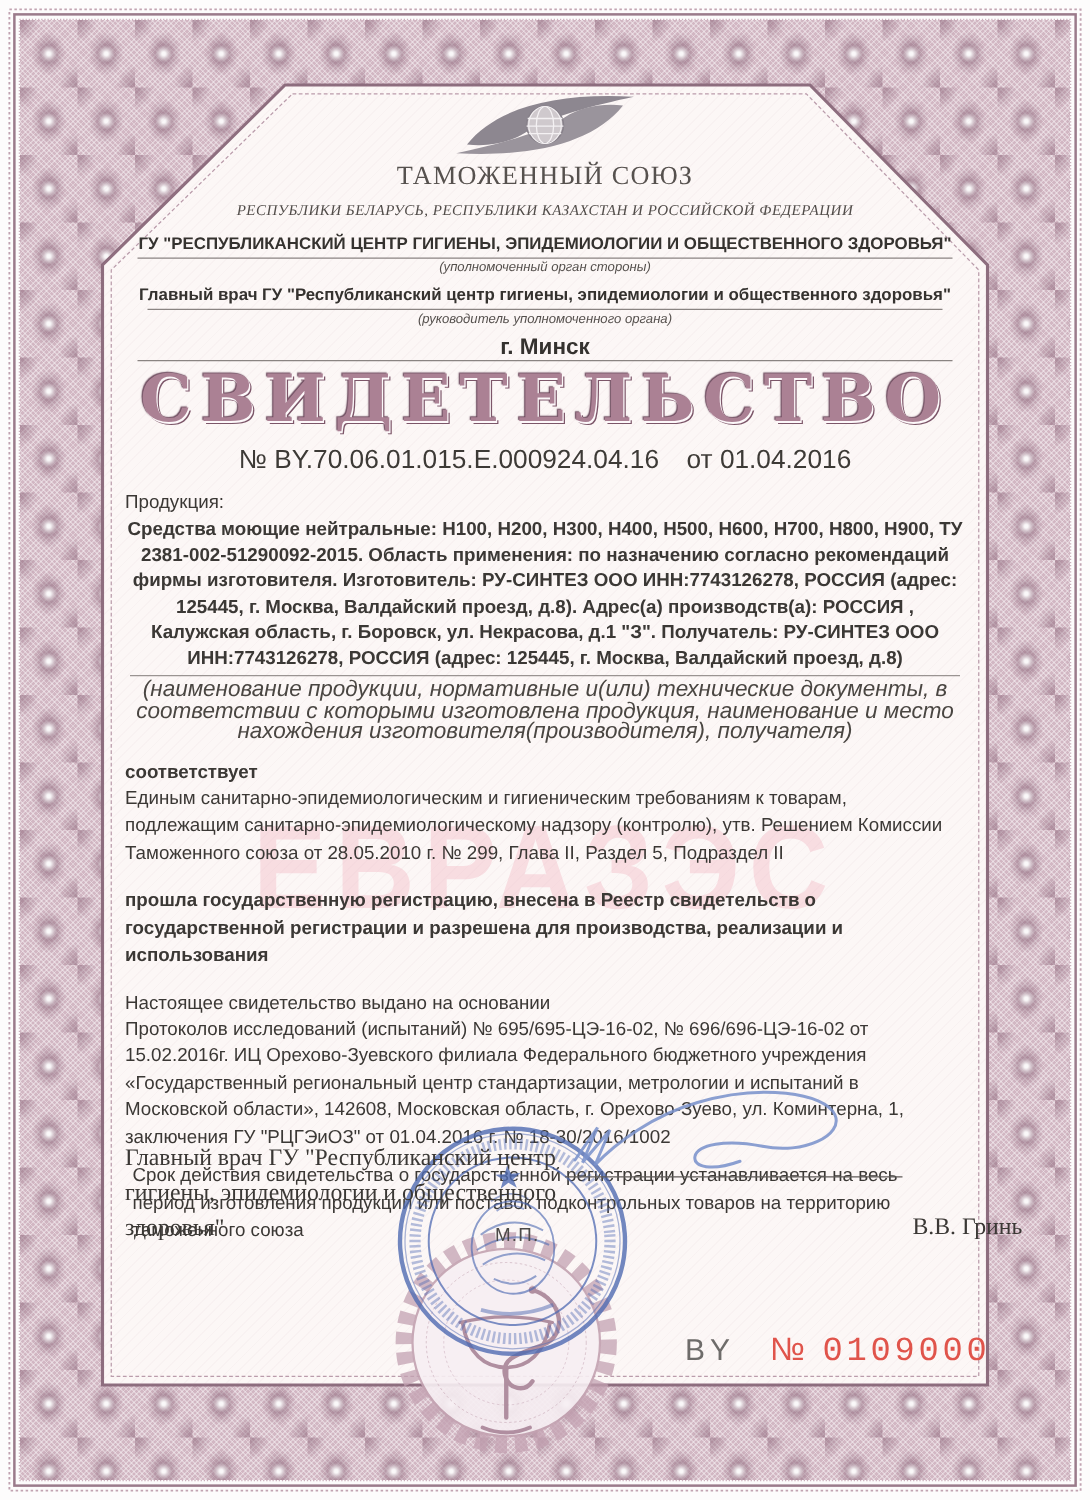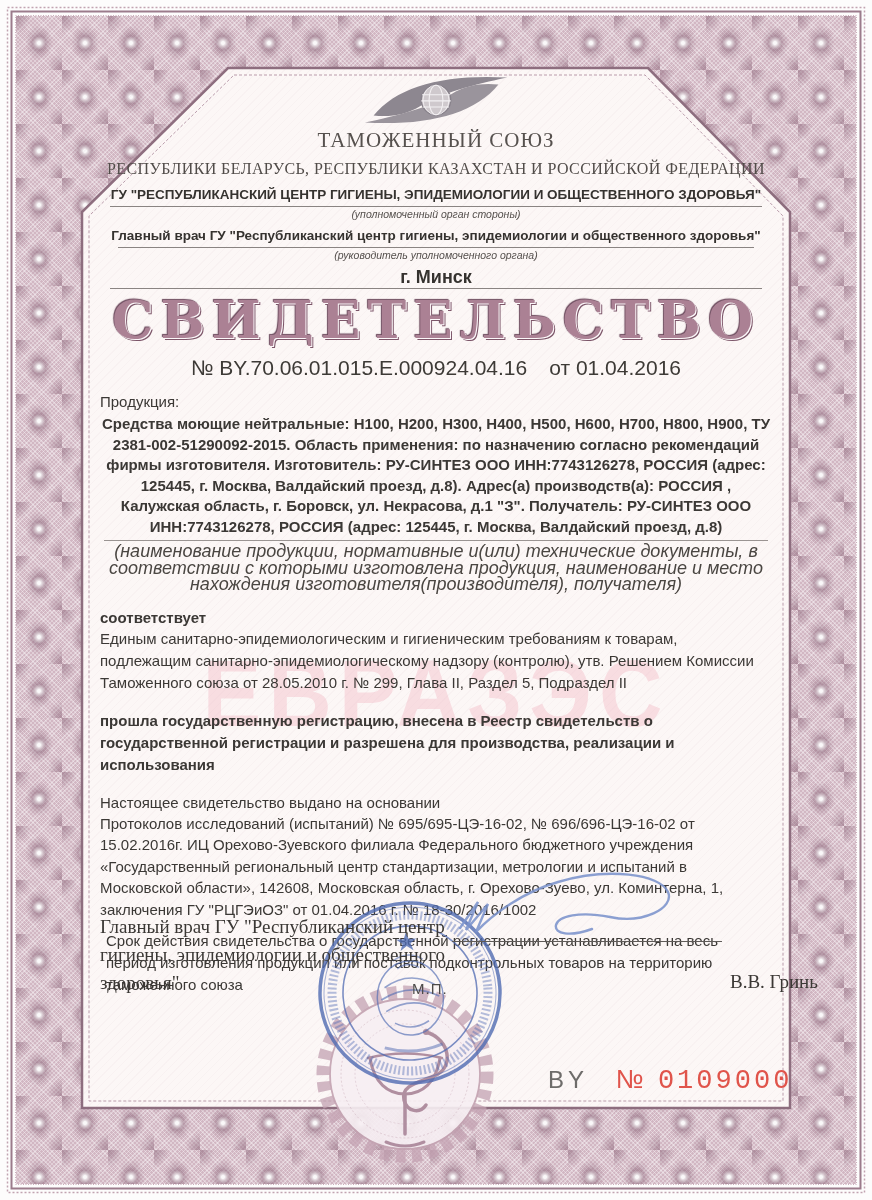--- a/index.html
+++ b/index.html
@@ -20,21 +20,21 @@
   .content{position:absolute;left:82px;top:68px;width:708px;height:1040px;z-index:2;
     box-sizing:border-box;padding:0 18px;
     background:repeating-linear-gradient(135deg, rgba(186,146,162,.05) 0 1px, rgba(0,0,0,0) 1px 6px);}
   .flow{position:relative;z-index:1;}
   .watermark{position:absolute;left:0;right:0;top:575px;z-index:0;text-align:center;
     font-size:88px;font-weight:bold;letter-spacing:7px;color:#f0a8b8;opacity:.32;
     transform:scaleY(1.08);font-family:"Liberation Sans",sans-serif;}
   .c{text-align:center;}
   .logo{display:block;margin:6px auto 0;}
   .customs{font-family:"Liberation Serif",serif;font-size:21px;line-height:24px;color:#56514e;letter-spacing:1px;margin-top:2px;}
-  .republics{font-family:"Liberation Serif",serif;font-size:16px;line-height:23px;color:#514c49;letter-spacing:.4px;margin-top:5px;}
+  .republics{font-family:"Liberation Serif",serif;font-size:12px;line-height:23px;color:#514c49;letter-spacing:.4px;margin-top:5px;font-style:italic;}
   .org{font-size:13.5px;font-weight:bold;line-height:16px;margin-top:7px;color:#35322f;}
   .rule{border-bottom:1.5px solid #8a8482;margin:3px auto 1px;}
   .cap{font-size:10.5px;font-style:italic;color:#55504d;line-height:12px;}
   .head-line{font-size:13.5px;font-weight:bold;line-height:16px;margin-top:8px;color:#35322f;}
   .city{font-size:18px;font-weight:bold;margin-top:8px;color:#35322f;line-height:16px;}
   .big-title{font-family:"DejaVu Serif",serif;font-weight:bold;font-size:52px;line-height:56px;margin-top:3px;
     letter-spacing:7px;color:#ab8194;
     text-shadow:1px 1px 0 #fdf8fa, 2px 2px 0 #7c5669, -1px -1px 1px #6d4b5e;}
   .subtitle{font-size:29px;line-height:33px;color:#49443f;letter-spacing:.5px;margin-top:5px;font-weight:400;}
   .numline{font-size:21px;line-height:24px;color:#3d3a36;margin-top:8px;}
@@ -48,21 +48,21 @@
   .validity{padding-left:6px;}
   
   .signer{position:absolute;left:100px;top:913px;width:360px;z-index:6;
     font-family:"Liberation Serif",serif;font-size:19px;line-height:28px;color:#3b3835;}
   .sig-line{position:absolute;left:452px;top:941px;width:270px;border-top:1.5px solid#5f5b58;z-index:6;}
   .signer-name{position:absolute;left:730px;top:971px;z-index:6;
     font-family:"Liberation Serif",serif;font-size:19px;color:#3b3835;}
   .sig-svg{position:absolute;left:438px;top:862px;z-index:7;}
   .stamp-svg{position:absolute;left:315px;top:898px;z-index:5;transform:rotate(-4deg);}
   .rosette-svg{position:absolute;left:298px;top:982px;z-index:4;}
-  .mp{position:absolute;left:412px;top:980px;z-index:8;font-size:15px;letter-spacing:1px;color:#4c4a48;}
+  .mp{position:absolute;left:396px;top:980px;z-index:8;font-size:15px;letter-spacing:1px;color:#4c4a48;}
   .serial{position:absolute;left:548px;top:1064px;z-index:6;display:flex;align-items:baseline;}
   .serial .by{font-size:24px;color:#6e6c6a;letter-spacing:4px;}
   .serial .no{font-size:26px;color:#e0544b;margin-left:28px;}
   .serial .digits{font-family:"Liberation Mono",monospace;font-size:27px;color:#e0544b;letter-spacing:3px;margin-left:14px;}
 </style>
 </head>
 <body>
 
 <div class="page">
 

